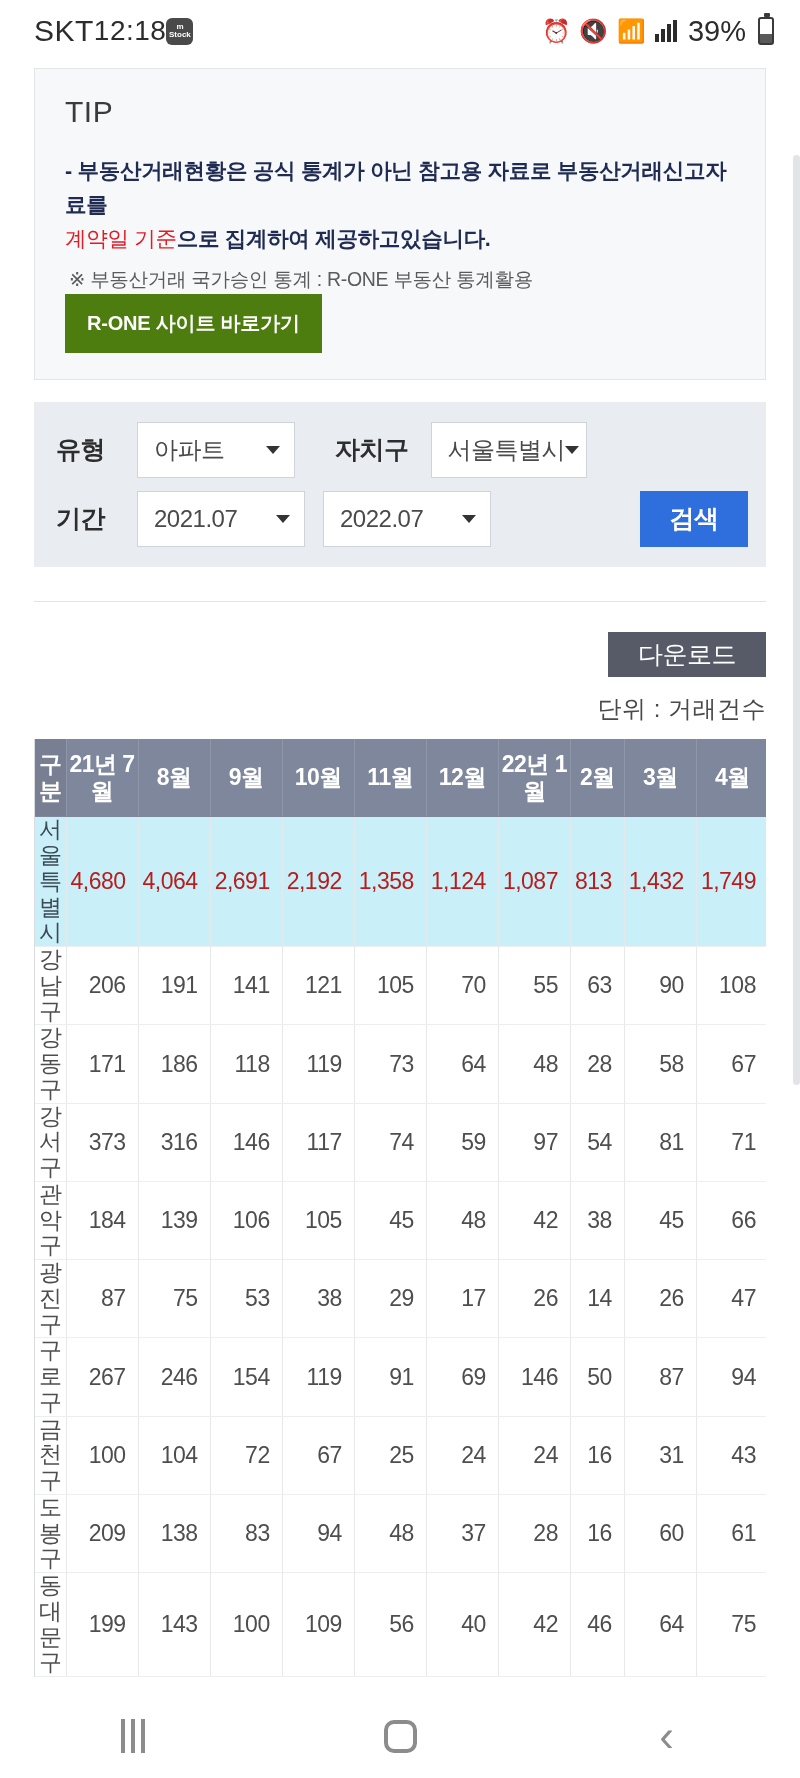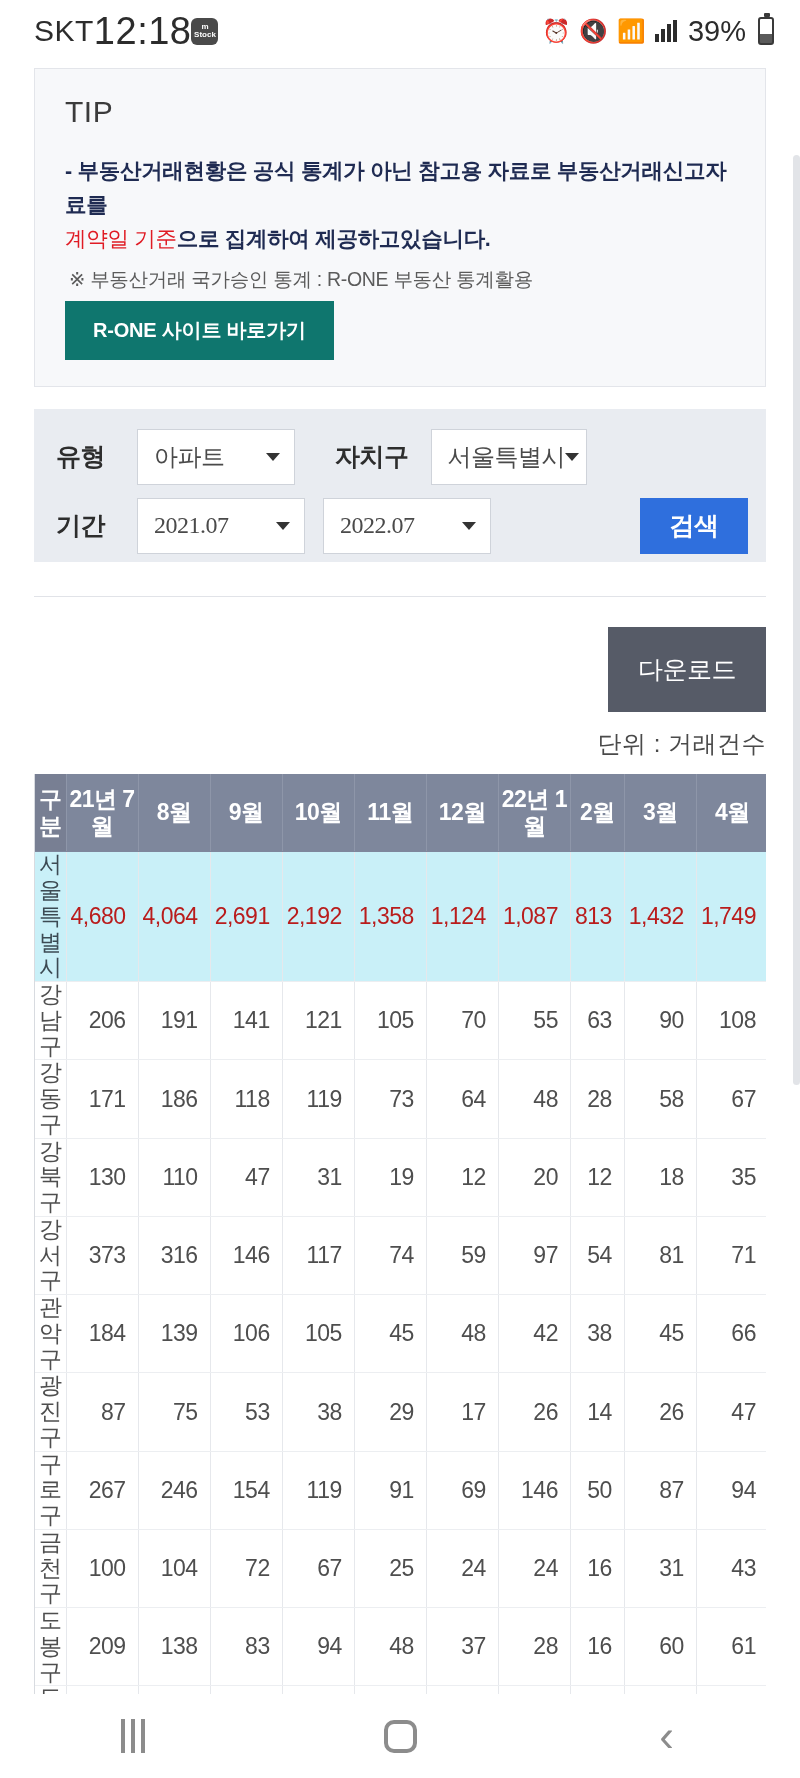--- a/index.html
+++ b/index.html
@@ -12,21 +12,21 @@
 
   
   .statusbar {
     height: 62px; width: 100%;
     display: flex; align-items: center;
     padding: 0 26px 0 34px;
     background: #ffffff;
   }
   .sb-left { display: flex; align-items: center; }
   .sb-carrier { font-size: 30px; color: #2c2c2c; letter-spacing: 0.5px; }
-  .sb-time { font-size: 38px; color: #2c2c2c; letter-spacing: 0.5px; }
+  .sb-time { font-size: 28px; color: #2c2c2c; letter-spacing: 0.5px; }
   .sb-appicon {
     width: 27px; height: 27px; border-radius: 6px;
     background: #4a4a4a; color: #fff;
     font-size: 8px; line-height: 1.05;
     display: flex; flex-direction: column;
     align-items: center; justify-content: center;
     font-weight: bold;
   }
   .sb-spacer { flex: 1; }
   .sb-right { display: flex; align-items: center; gap: 9px; }
@@ -55,34 +55,33 @@
   .tip-line1 {
     font-size: 21.5px; color: #1f2b52; font-weight: bold;
     line-height: 1.58; letter-spacing: -0.3px;
   }
   .tip-red { color: #e01b24; font-weight: normal; }
   .tip-note {
     font-size: 19.5px; color: #5b5b5b; margin-top: 9px;
     letter-spacing: -0.3px; padding-left: 4px;
   }
   .rone-btn {
-    margin-top: 8px;
+    margin-top: 1px;
     display: inline-block;
-    background: #0f766e; color: #ffffff;
+    background: #4d7c0f; color: #ffffff;
     font-size: 20px; font-weight: bold;
-    padding: 16px 28px;
+    padding: 16px 22px;
     letter-spacing: -0.2px;
   }
 
   
   .filter-panel {
     margin: 22px 34px 0 34px;
     background: #e9ecf1;
-    padding: 20px 18px 8px 22px;
-    font-family: Liberation Serif, serif;
+    padding: 20px 18px 20px 22px;
   }
   .frow { display: flex; align-items: center; margin-bottom: 13px; }
   .frow:last-child { margin-bottom: 0; }
   .flabel {
     font-size: 25px; color: #2d2d2d; font-weight: bold;
     letter-spacing: -0.5px; white-space: nowrap;
   }
   .sel {
     background: #ffffff; border: 1px solid #cfd3da;
     height: 56px; display: flex; align-items: center;
@@ -107,21 +106,21 @@
   }
 
   
   .divider { margin: 34px 34px 0 34px; border-top: 1px solid #e1e3e8; }
 
   
   .dl-wrap { display: flex; justify-content: flex-end; padding: 30px 34px 0 0; }
   .dl-btn {
     background: #565b67; color: #fff;
     font-size: 25px; letter-spacing: -0.5px;
-    padding: 26px 30px;
+    padding: 6px 30px;
   }
   .unit-wrap {
     display: flex; justify-content: flex-end;
     padding: 16px 34px 0 0;
   }
   .unit-txt { font-size: 24px; color: #4a4a4a; letter-spacing: 0.5px; }
 
   
   .table-scroll {
     margin: 14px 34px 0 34px;
@@ -320,33 +319,20 @@
           <td>118</td>
           <td>119</td>
           <td>73</td>
           <td>64</td>
           <td>48</td>
           <td>28</td>
           <td>58</td>
           <td>67</td>
         </tr>
         <tr>
-          <td class="namecell">강북구</td>
-          <td>130</td>
-          <td>110</td>
-          <td>47</td>
-          <td>31</td>
-          <td>19</td>
-          <td>12</td>
-          <td>20</td>
-          <td>12</td>
-          <td>18</td>
-          <td>35</td>
-        </tr>
-        <tr>
           <td class="namecell">강서구</td>
           <td>373</td>
           <td>316</td>
           <td>146</td>
           <td>117</td>
           <td>74</td>
           <td>59</td>
           <td>97</td>
           <td>54</td>
           <td>81</td>

